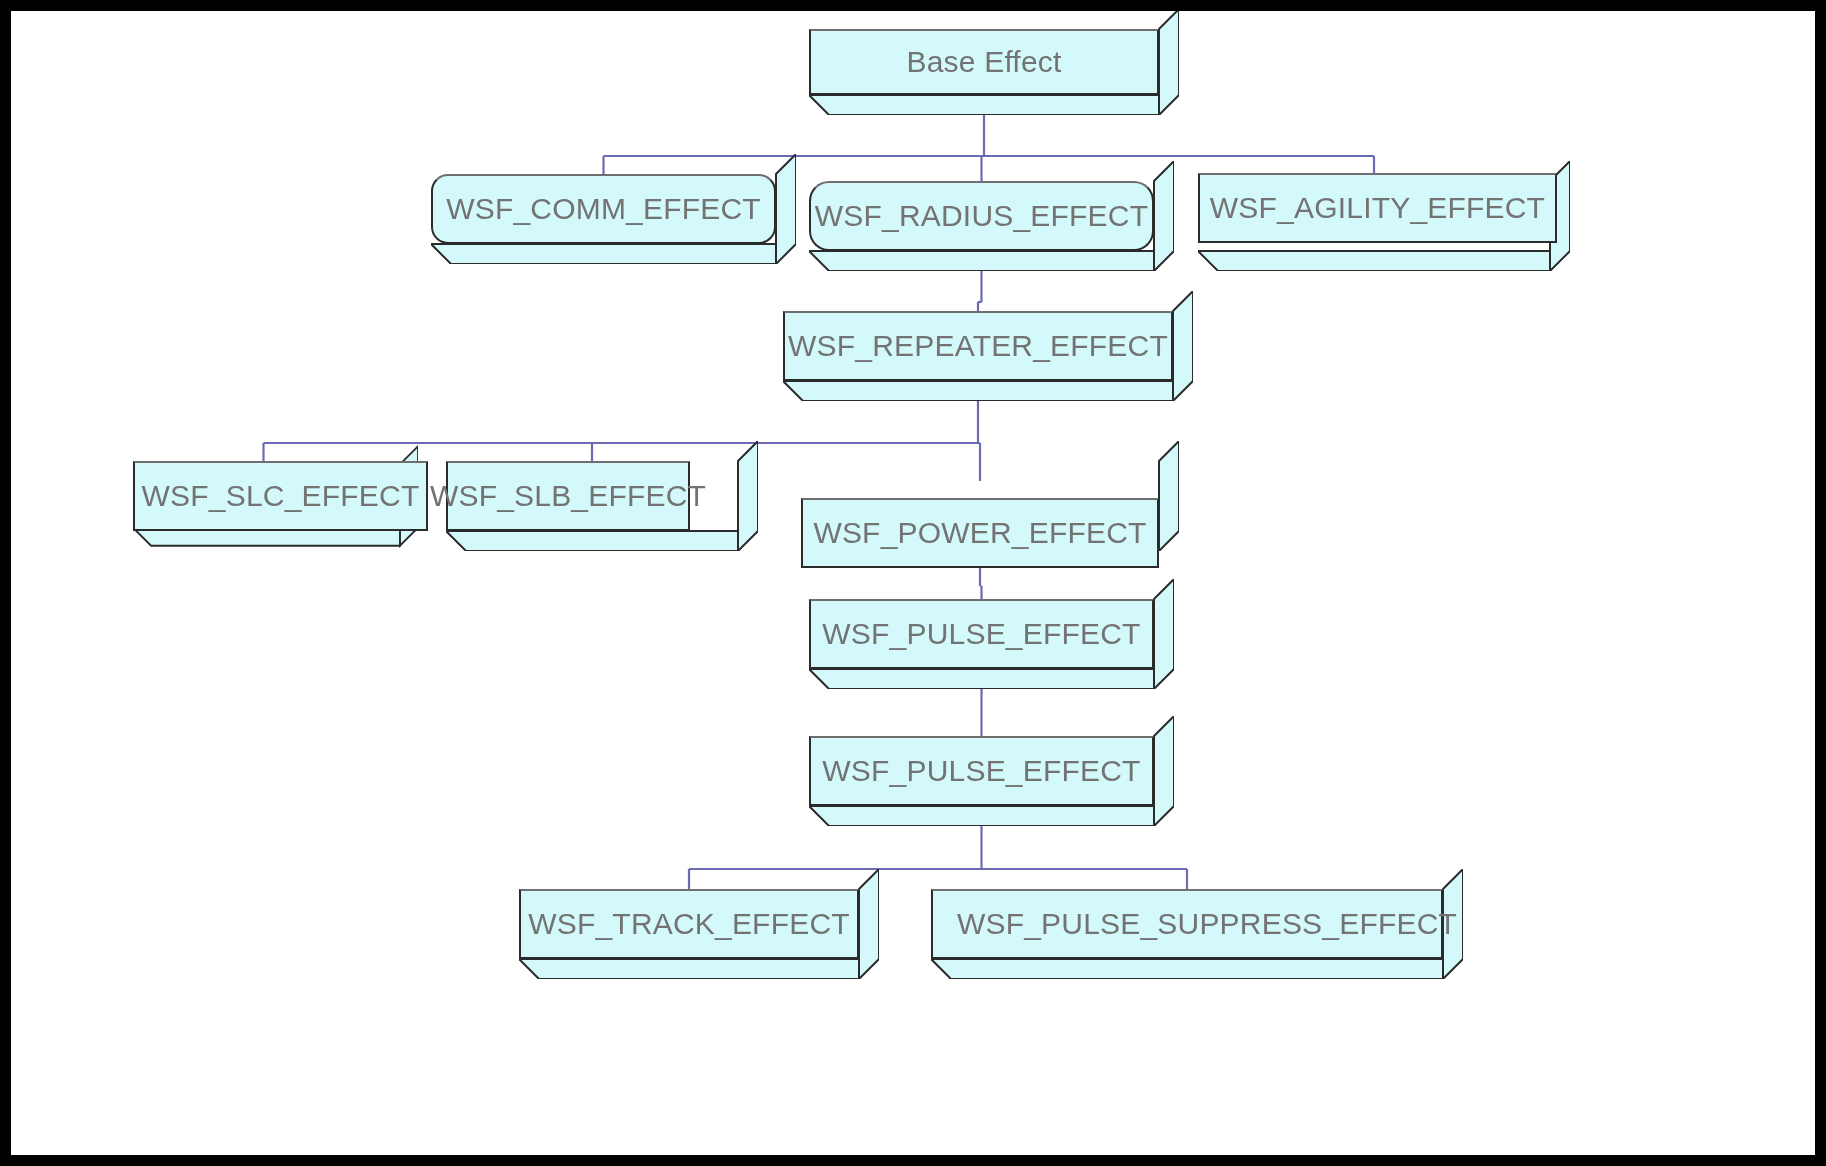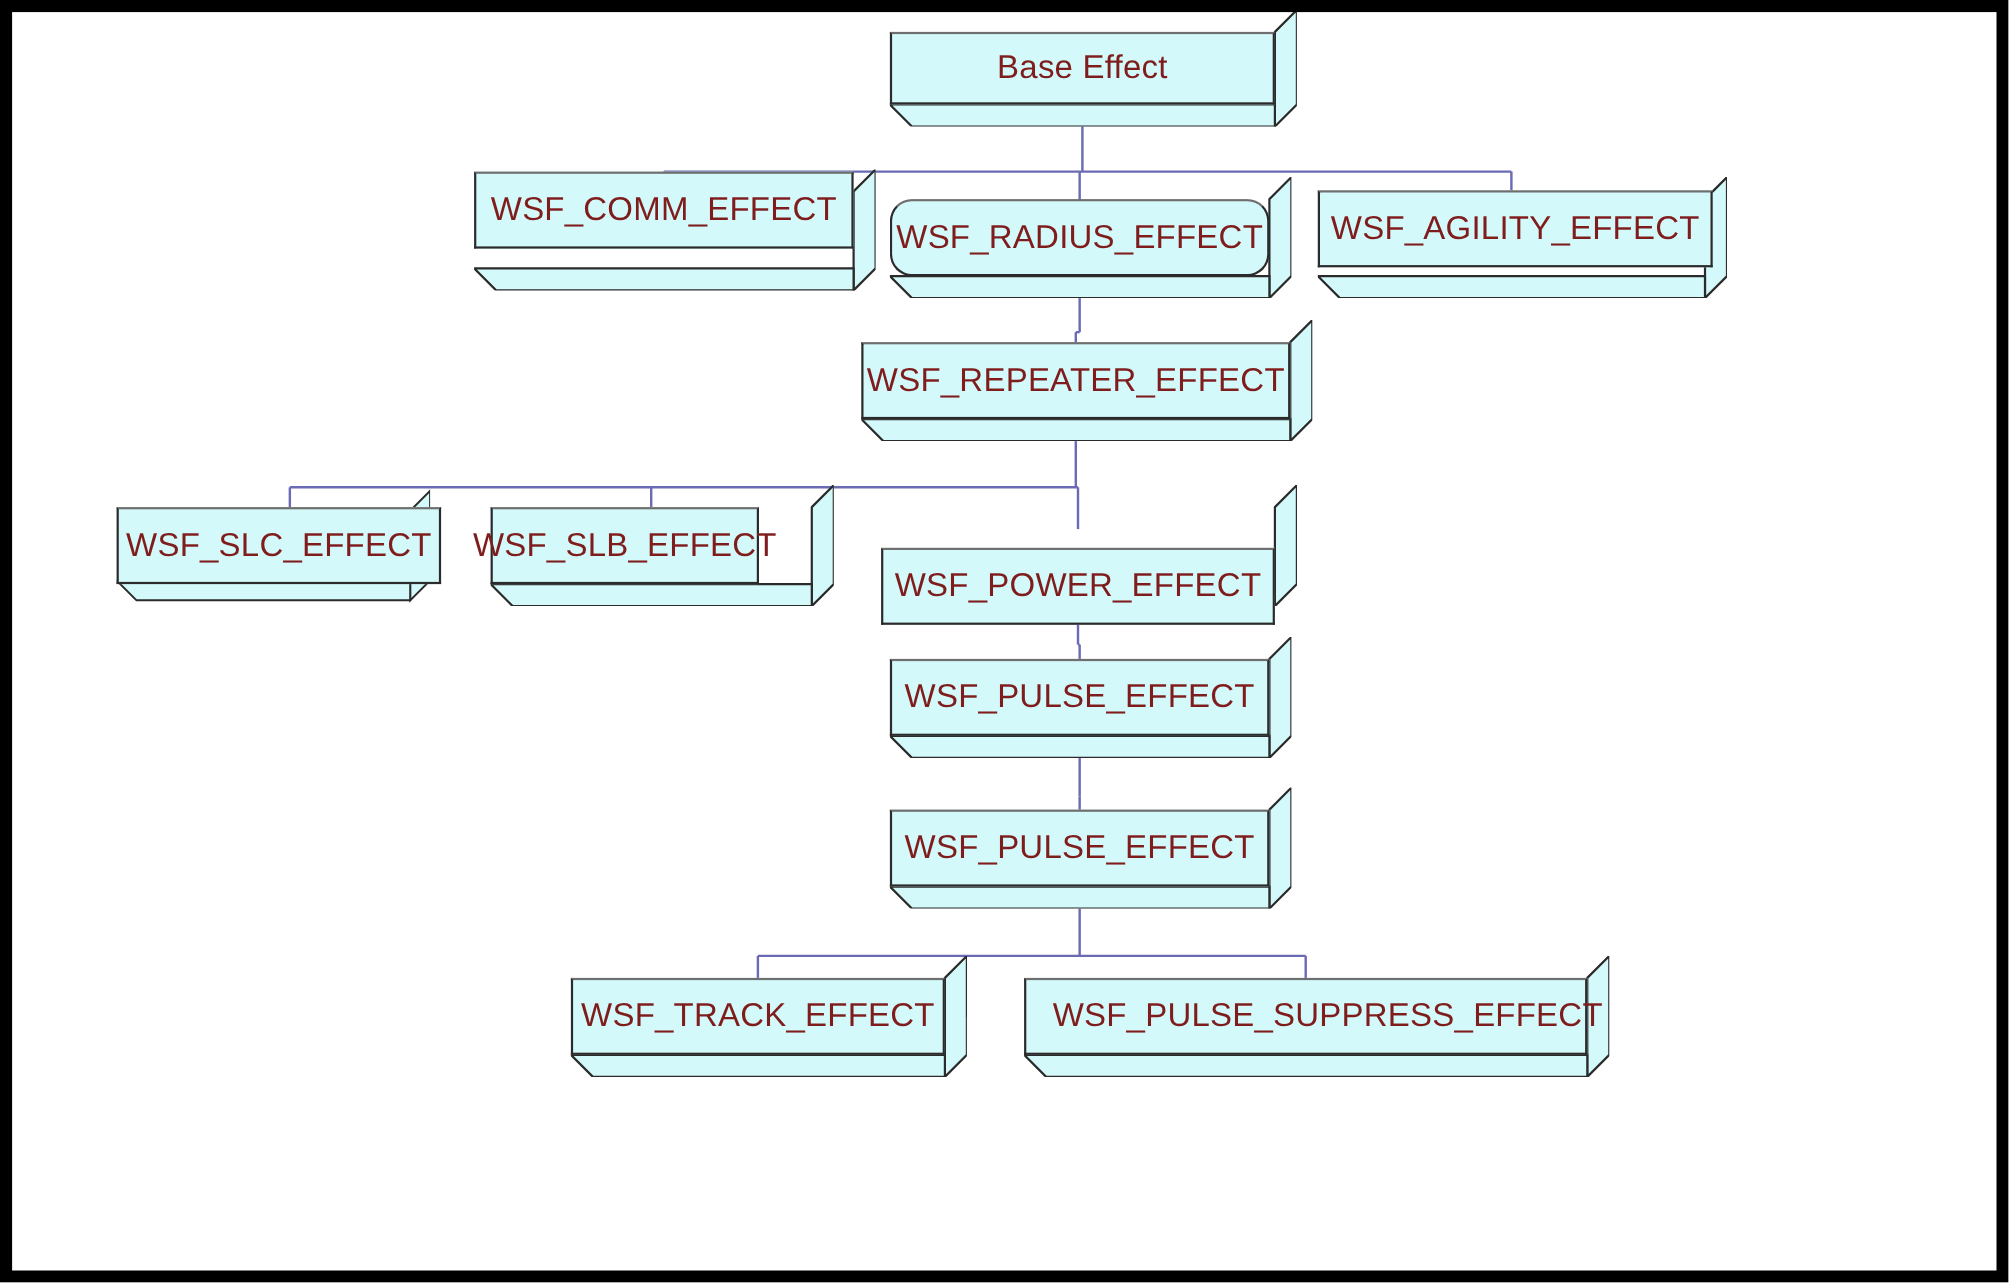--- a/index.html
+++ b/index.html
@@ -58,21 +58,21 @@
     border-top-color: #6f6f6f;
     border-left-color: #2b2b2b;
     display: flex;
     align-items: center;
     justify-content: center;
     z-index: 3;
   }
   .node .label {
     font-family: "Liberation Sans", sans-serif;
     font-size: 30px;
-    color: #7f1d1d;
+    color: #737373;
     letter-spacing: 0.2px;
     white-space: nowrap;
     line-height: 1;
     text-align: center;
     padding: 0 6px;
   }
 </style>
 </head>
 <body>
 
@@ -122,21 +122,21 @@
           </svg>
           <div class="front" style="left: 0px; top: 20px; width: 350px; height: 66px;">
             <span class="label">Base Effect</span>
           </div>
         </div>
         <div class="node" style="left: 420px; top: 143px; width: 365px; height: 110px;">
           <svg class="face-side" viewBox="0 0 365 110" width="365" height="110">
             <path d="M 345 20 L 365 0 L 365 90 L 345 110 Z" fill="#d4f9fa" stroke="#2b2b2b" stroke-width="2"></path>
             <path d="M 0 90 L 345 90 L 345 110 L 20 110 Z" fill="#d4f9fa" stroke="#2b2b2b" stroke-width="2"></path>
           </svg>
-          <div class="front" style="left: 0px; top: 2px; width: 345px; height: 70px;">
+          <div class="front" style="left: 0px; top: 20px; width: 345px; height: 70px; border-radius: 17px;">
             <span class="label">WSF_COMM_EFFECT</span>
           </div>
         </div>
         <div class="node" style="left: 798px; top: 150px; width: 365px; height: 110px;">
           <svg class="face-side" viewBox="0 0 365 110" width="365" height="110">
             <path d="M 345 20 L 365 0 L 365 90 L 345 110 Z" fill="#d4f9fa" stroke="#2b2b2b" stroke-width="2"></path>
             <path d="M 0 90 L 345 90 L 345 110 L 20 110 Z" fill="#d4f9fa" stroke="#2b2b2b" stroke-width="2"></path>
           </svg>
           <div class="front" style="left: 0px; top: 20px; width: 345px; height: 70px; border-radius: 20px;">
             <span class="label">WSF_RADIUS_EFFECT</span>
@@ -153,21 +153,21 @@
         </div>
         <div class="node" style="left: 772px; top: 280px; width: 410px; height: 110px;">
           <svg class="face-side" viewBox="0 0 410 110" width="410" height="110">
             <path d="M 390 20 L 410 0 L 410 90 L 390 110 Z" fill="#d4f9fa" stroke="#2b2b2b" stroke-width="2"></path>
             <path d="M 0 90 L 390 90 L 390 110 L 20 110 Z" fill="#d4f9fa" stroke="#2b2b2b" stroke-width="2"></path>
           </svg>
           <div class="front" style="left: 0px; top: 20px; width: 390px; height: 70px;">
             <span class="label">WSF_REPEATER_EFFECT</span>
           </div>
         </div>
-        <div class="node" style="left: 95px; top: 430px; width: 285px; height: 110px;">
+        <div class="node" style="left: 122px; top: 430px; width: 285px; height: 110px;">
           <svg class="face-side" viewBox="0 0 315 110" width="315" height="110">
             <path d="M 295 20 L 315 0 L 315 90 L 295 110 Z" fill="#d4f9fa" stroke="#2b2b2b" stroke-width="2"></path>
             <path d="M 0 90 L 295 90 L 295 110 L 20 110 Z" fill="#d4f9fa" stroke="#2b2b2b" stroke-width="2"></path>
           </svg>
           <div class="front" style="left: 0px; top: 20px; width: 295px; height: 70px;">
             <span class="label">WSF_SLC_EFFECT</span>
           </div>
         </div>
         <div class="node" style="left: 435px; top: 430px; width: 312px; height: 110px;">
           <svg class="face-side" viewBox="0 0 312 110" width="312" height="110">

